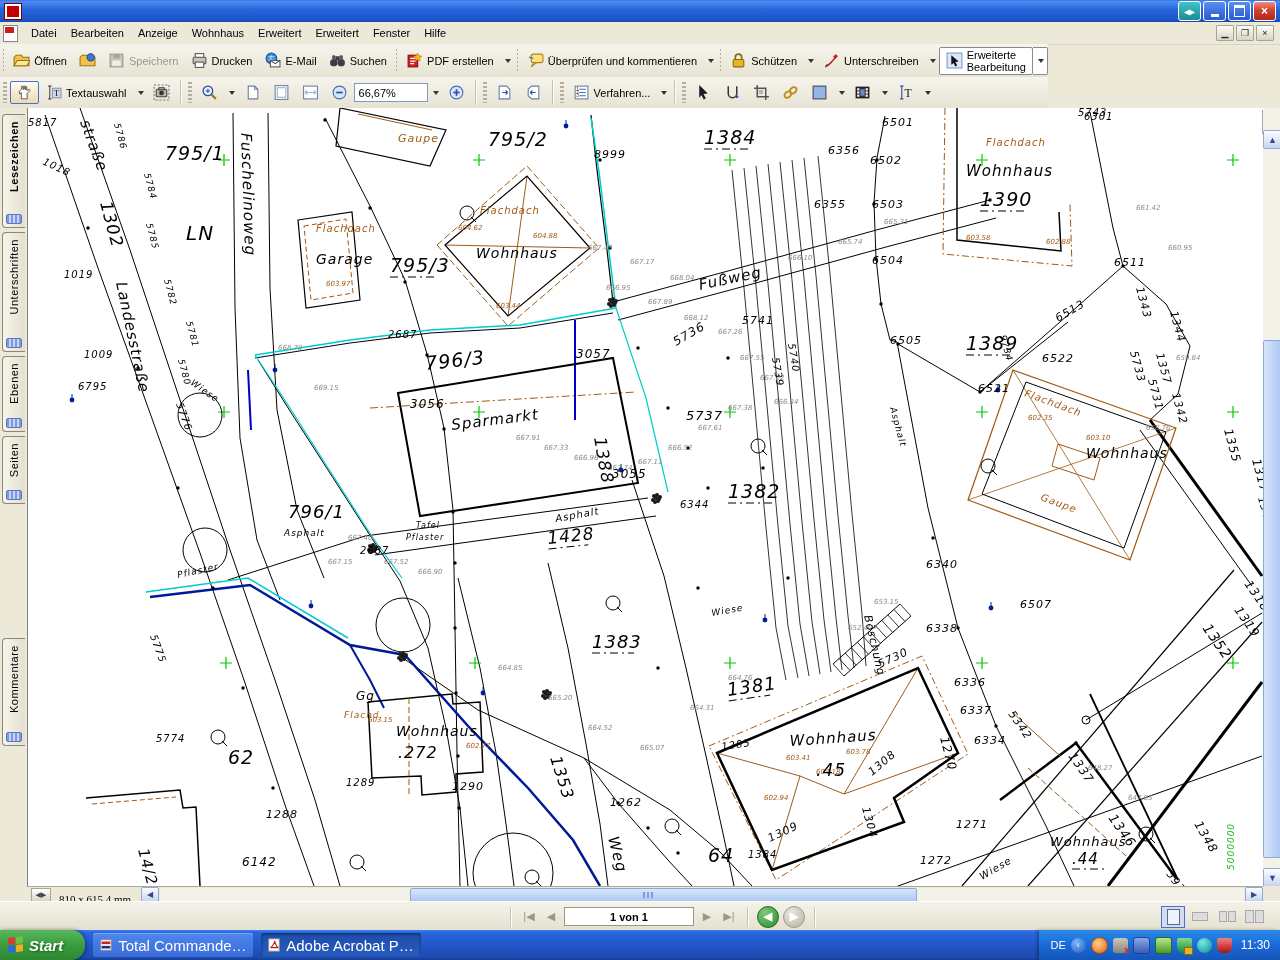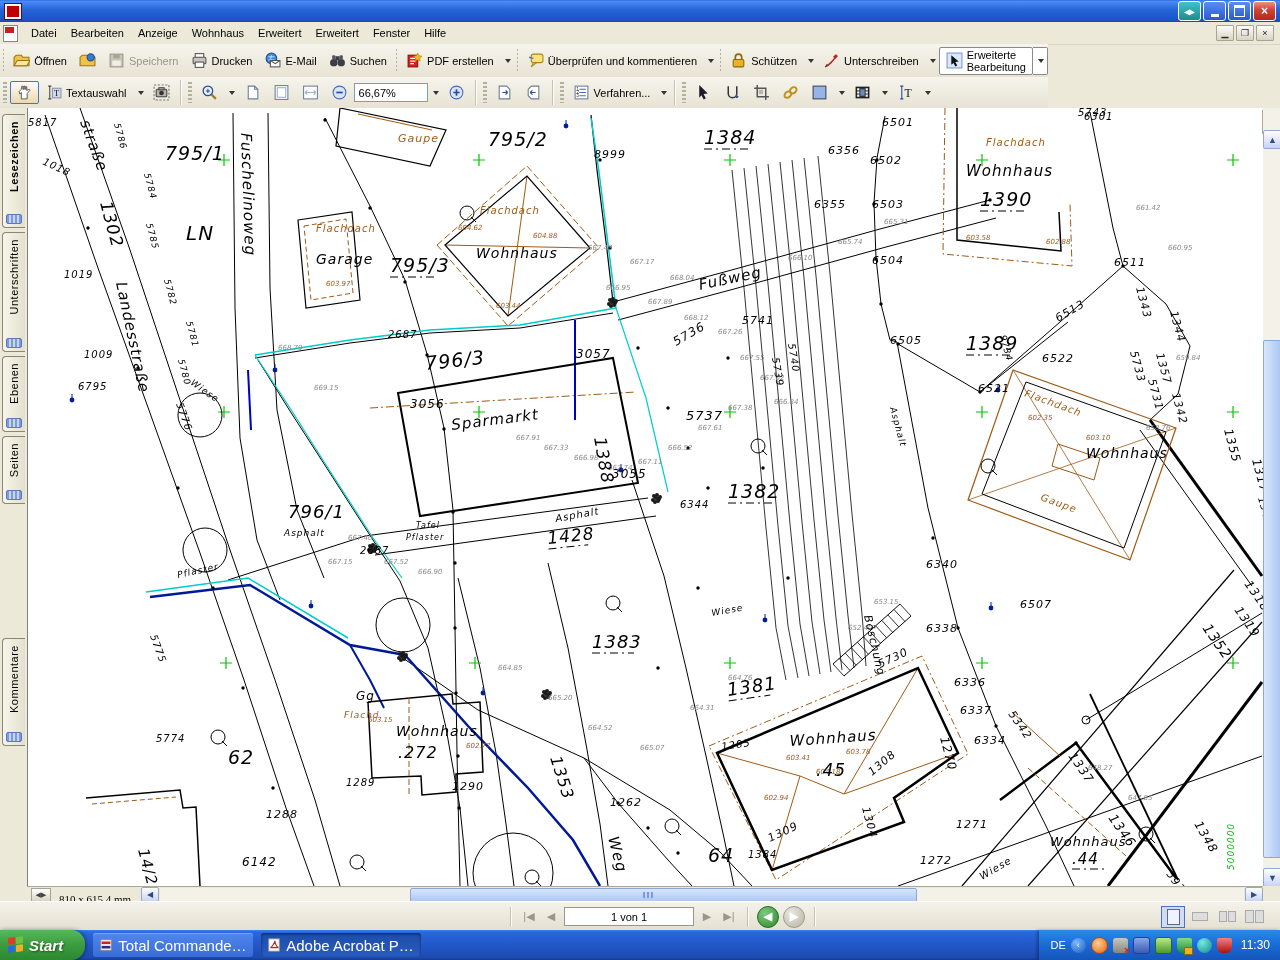--- a/index.html
+++ b/index.html
@@ -74,21 +74,21 @@
   #hthumb{position:absolute;left:250px;top:0;width:505px;height:13px;border:1px solid #8aa8d8;border-radius:2px;
     background:linear-gradient(#d8e6fc,#aac6f2);}
   #hthumb::after{content:"";position:absolute;left:46%;top:3px;width:10px;height:6px;
     background:repeating-linear-gradient(90deg,#7d9ae0 0 2px,transparent 2px 4px);}
   #corner{left:1263px;top:886px;width:17px;height:15px;background:#ece9d8;}
   
   #statusbar{left:0;top:901px;width:1280px;height:29px;background:linear-gradient(#f4f2ea,#e4e0d0);
     border-top:1px solid #fff;display:flex;align-items:center;}
   .nav-group{display:flex;align-items:center;gap:4px;margin-left:505px;}
   .navbtn{width:18px;height:18px;display:flex;align-items:center;justify-content:center;color:#9a9688;font-size:11px;}
-  #pagefield{width:128px;height:17px;background:#fff;border:1px solid #9a9688;display:flex;align-items:center;justify-content:center;}
+  #pagefield{width:128px;height:17px;background:#fff;border:1px solid #9a9688;display:flex;align-items:center;justify-content:center;font-weight:bold;}
   .viewbtn{width:20px;height:20px;border-radius:50%;display:flex;align-items:center;justify-content:center;color:#fff;font-size:11px;font-weight:bold;}
   .viewbtn.green{background:radial-gradient(circle at 35% 30%,#7ec97e,#2d8b2d);border:1px solid #1d6b1d;}
   .viewbtn.grey{background:radial-gradient(circle at 35% 30%,#e8e8e0,#b8b4a4);border:1px solid #a09c8c;color:#fff;}
   .vsep{width:1px;height:20px;background:#c5c1ad;box-shadow:1px 0 0 #fff;margin:0 5px;}
   .layout-group{margin-left:auto;display:flex;gap:3px;padding-right:14px;}
   .laybtn{width:22px;height:20px;border:1px solid transparent;display:flex;align-items:center;justify-content:center;}
   .laybtn.pressed{border:1px solid #4a72c8;background:#cfdcf4;}
   .pageicon{width:11px;height:14px;border:1px solid #667;background:#eef4ff;}
   .pageicon.dim{border-color:#aaa;background:#ddd;}
   .pagehalf{width:14px;height:7px;border:1px solid #aaa;background:#ddd;}

